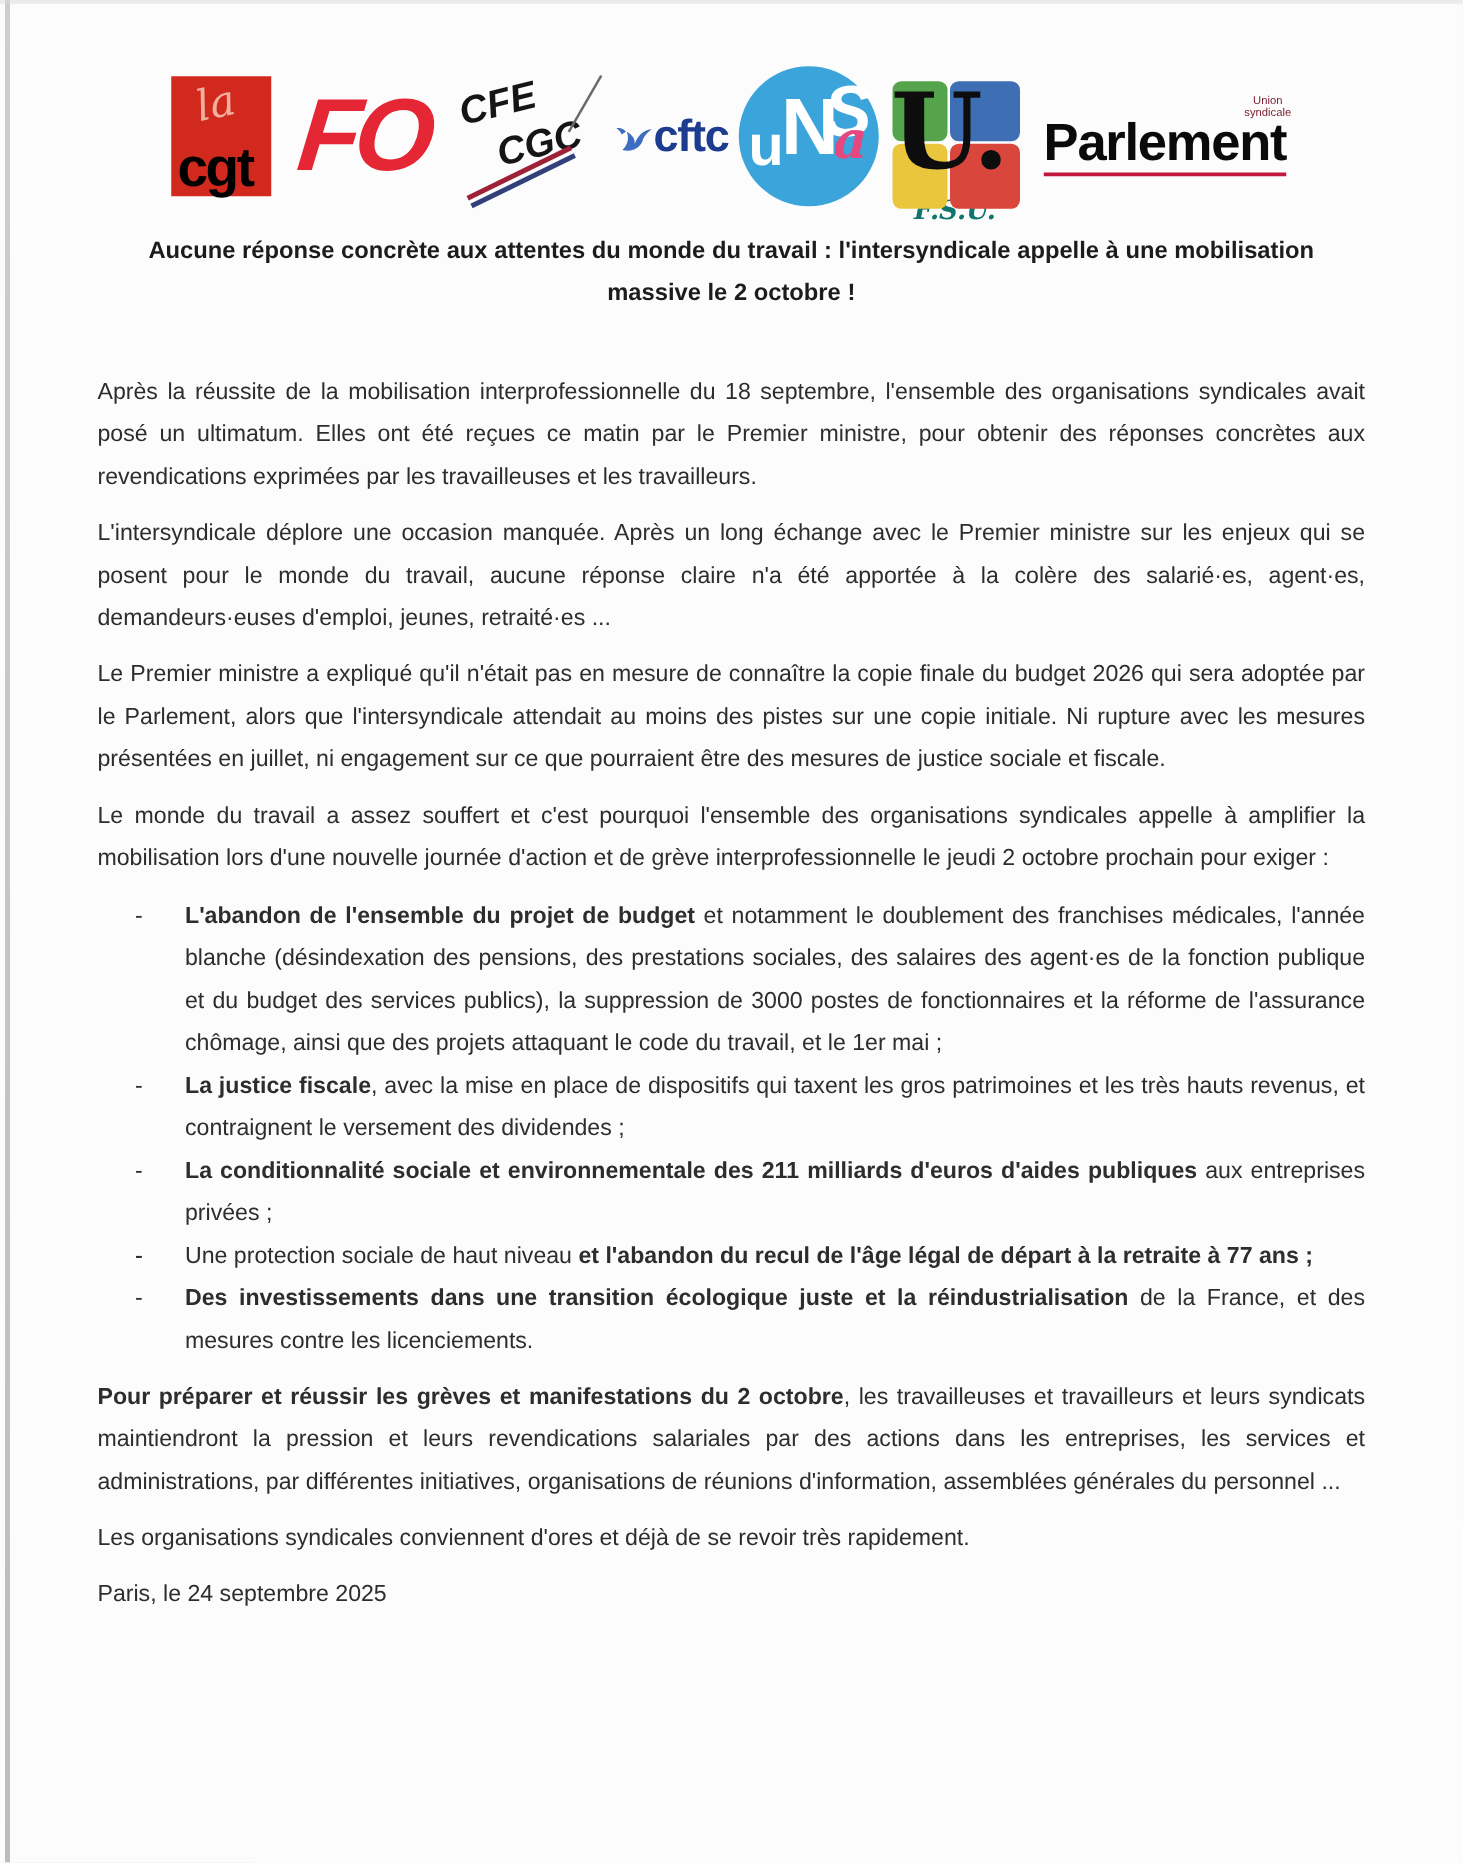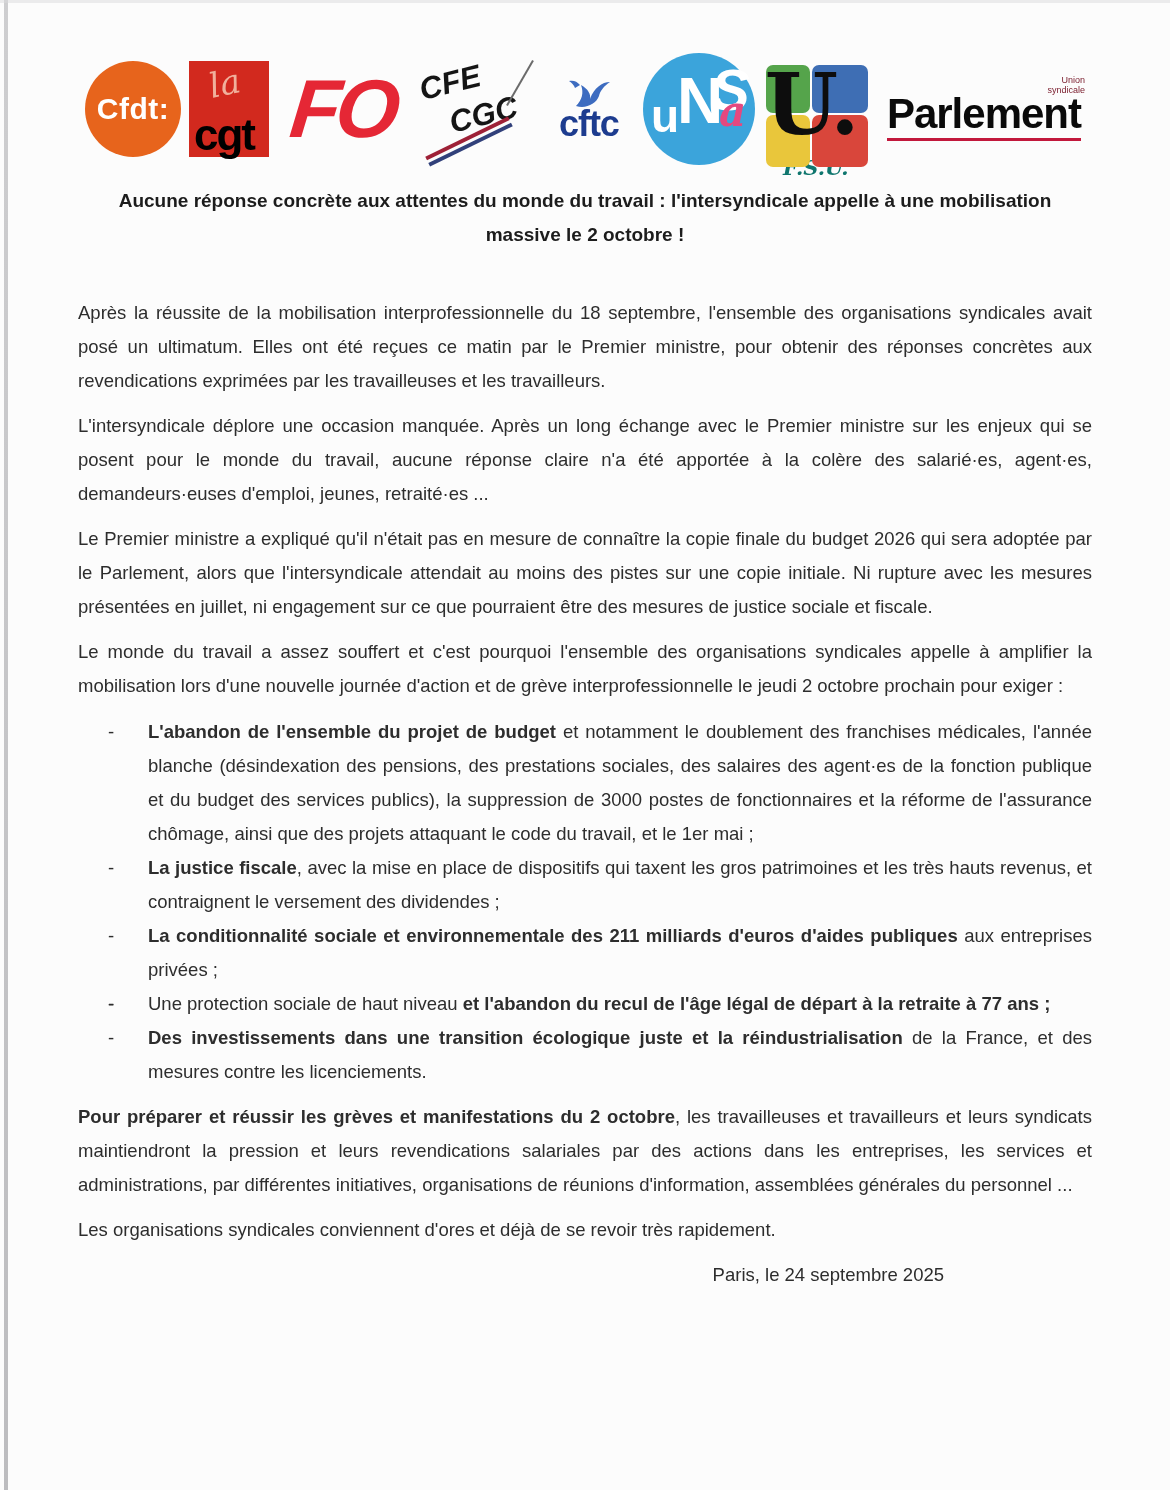--- a/index.html
+++ b/index.html
@@ -44,21 +44,21 @@
     font-size:31px;color:#151515;letter-spacing:0px;transform:rotate(-14deg);line-height:1;}
   .cfe-line1{top:10px;left:2px;}
   .cfe-line2{top:42px;left:32px;}
   .cfecgc-stripes{position:absolute;left:6px;bottom:14px;width:92px;
     transform:rotate(-26deg);}
   .cfecgc-stripes .s1{height:4px;background:#9e2137;margin-bottom:3px;}
   .cfecgc-stripes .s2{height:4px;background:#31407a;}
   .cfecgc-fold{position:absolute;top:0px;right:14px;width:2px;height:52px;
     background:#6b6b6b;transform:rotate(30deg);}
 
-  .logo-cftc{width:92px;display:flex;flex-direction:column;align-items:center;}
+  .logo-cftc{width:92px;display:flex;flex-direction:row;align-items:center;}
   .cftc-bird{width:46px;height:34px;margin-bottom:-4px;}
   .cftc-bird path{fill:var(--cftc_bird,#3D6CC0);}
   .cftc-label{font-weight:900;font-size:36px;letter-spacing:-1px;
     color:var(--cftc_blue,#1D3C8F);line-height:1;}
 
   .logo-unsa{width:112px;height:112px;border-radius:50%;
     background:var(--unsa_blue,#3BA4DB);}
   .unsa-l{position:absolute;color:#fff;font-weight:bold;line-height:1;}
   .unsa-u{left:8px;top:40px;font-size:46px;}
   .unsa-n{left:34px;top:16px;font-size:64px;}
@@ -78,49 +78,46 @@
   .fsu-u{position:absolute;top:-6px;left:50%;transform:translateX(-54%);
     font-family:"DejaVu Serif",serif;font-weight:bold;font-size:84px;
     line-height:1.1;color:#0d0d0d;}
   .fsu-caption{font-family:"DejaVu Serif",serif;font-style:italic;
     font-weight:bold;font-size:21px;color:#0f766e;margin-top:-10px;}
 
   .logo-solidaires{padding:16px 4px 0 10px;}
   .sol-label{font-weight:900;font-size:42px;letter-spacing:-1px;
     color:#0a0a0a;line-height:1;}
   .sol-small{position:absolute;top:-2px;right:0;font-size:9px;line-height:1.15;
-    color:#7c2030;text-align:right;}
+    color:#7c2030;text-align:center;}
   .sol-underline{height:3px;background:var(--solidaires_red,#C2183C);
     margin-top:3px;box-shadow:0 5px 0 -2px var(--solidaires_red,#C2183C);}
 
   
   .title{max-width:990px;margin:16px auto 0;text-align:center;
     font-weight:bold;font-size:19px;line-height:34px;color:#1c1c1c;}
   .body{margin:44px 78px 0;}
   .para{font-size:18.5px;line-height:34px;text-align:justify;margin:0 0 11px;}
   .b{font-weight:bold;}
   .bullets{margin:12px 0 11px;}
   .bullet{position:relative;padding-left:70px;font-size:18.5px;
     line-height:34px;text-align:justify;}
   .bullet .marker{position:absolute;left:30px;top:0;}
-  .date-line{font-size:18.5px;line-height:34px;text-align:right;
+  .date-line{font-size:18.5px;line-height:34px;
     padding-right:148px;}
 </style>
 </head>
 <body>
 
 <div class="page">
   <div class="scan-edge"></div>
   <div class="scan-top"></div>
 
   <div class="logos">
 
-    <div class="logo logo-cfdt">
-      <span class="cfdt-label">Cfdt:</span>
-    </div>
 
     <div class="logo logo-cgt">
       <span class="cgt-script">la</span>
       <span class="cgt-label">cgt</span>
     </div>
 
     <div class="logo logo-fo">
       <span class="fo-label">FO</span>
     </div>
 

